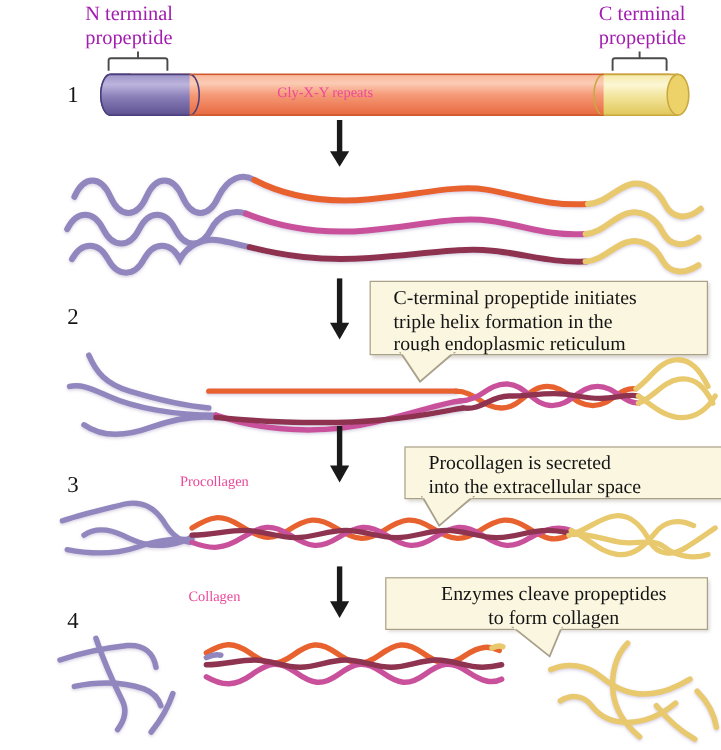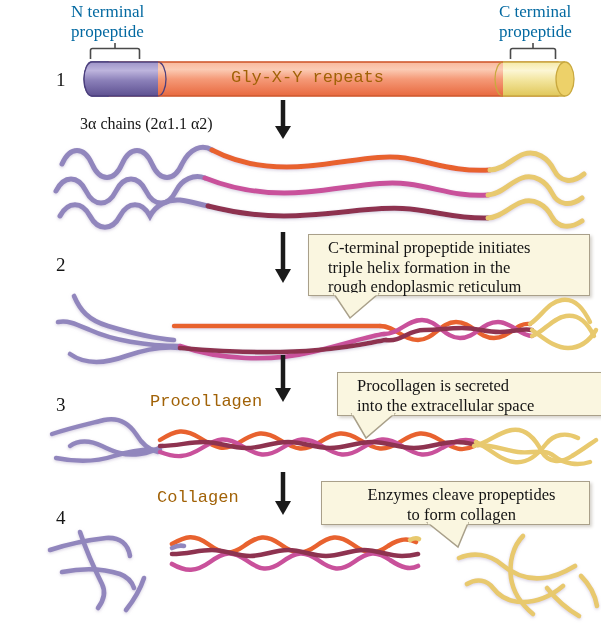--- a/index.html
+++ b/index.html
@@ -15,42 +15,42 @@
     width: 601px;
     height: 625px;
     background: #ffffff;
     overflow: hidden;
   }
   .abs { position: absolute; }
 
   
   .lbl {
     font-family: "Liberation Serif", "DejaVu Serif", serif;
-    color: #0369a1;
+    color: #a21caf;
     font-size: 17px;
     line-height: 20px;
     white-space: pre;
   }
   .step-num {
     font-family: "Liberation Serif", "DejaVu Serif", serif;
     color: #151515;
     font-size: 19px;
     line-height: 19px;
   }
   .chain-lbl {
     font-family: "Liberation Serif", "DejaVu Serif", serif;
     color: #151515;
     font-size: 16px;
     line-height: 18px;
     white-space: pre;
   }
   .inline-lbl {
-    font-family: Liberation Mono, monospace;
-    color: #a16207;
-    font-size: 17px;
+    font-family: Liberation Serif, serif;
+    color: #ec4899;
+    font-size: 12px;
     line-height: 19px;
     white-space: pre;
   }
 
   
   .callout {
     background: #faf6e0;
     border: 1.5px solid #a9a08a;
     box-shadow: 2px 2px 3px rgba(120,110,90,0.30);
     padding: 3px 7px 4px 19px;
@@ -141,21 +141,20 @@
 
   <div class="abs inline-lbl" style="left:231px; top:68px;">Gly-X-Y repeats</div>
 
   <div class="abs" style="left:273px; top:100px;">
     <svg width="20" height="40" viewBox="0 0 20 40">
       <line x1="10" y1="0" x2="10" y2="28" stroke="#1a1a1a" stroke-width="4.5"></line>
       <polygon points="2,26 18,26 10,39" fill="#1a1a1a"></polygon>
     </svg>
   </div>
 
-  <div class="abs chain-lbl" style="left:80px; top:115px;">3α chains (2α1.1 α2)</div>
 
   <div class="abs" style="left:50px; top:136px;">
     <svg width="545" height="95" viewBox="0 0 545 95">
       <defs>
         <filter id="softsh" x="-20%" y="-60%" width="150%" height="250%">
           <feDropShadow dx="0" dy="1.2" stdDeviation="1.4" flood-color="#b4a9c8" flood-opacity="0.55"></feDropShadow>
         </filter>
       </defs>
       <g filter="url(#softsh)" fill="none" stroke-width="5" stroke-linecap="round">
 

